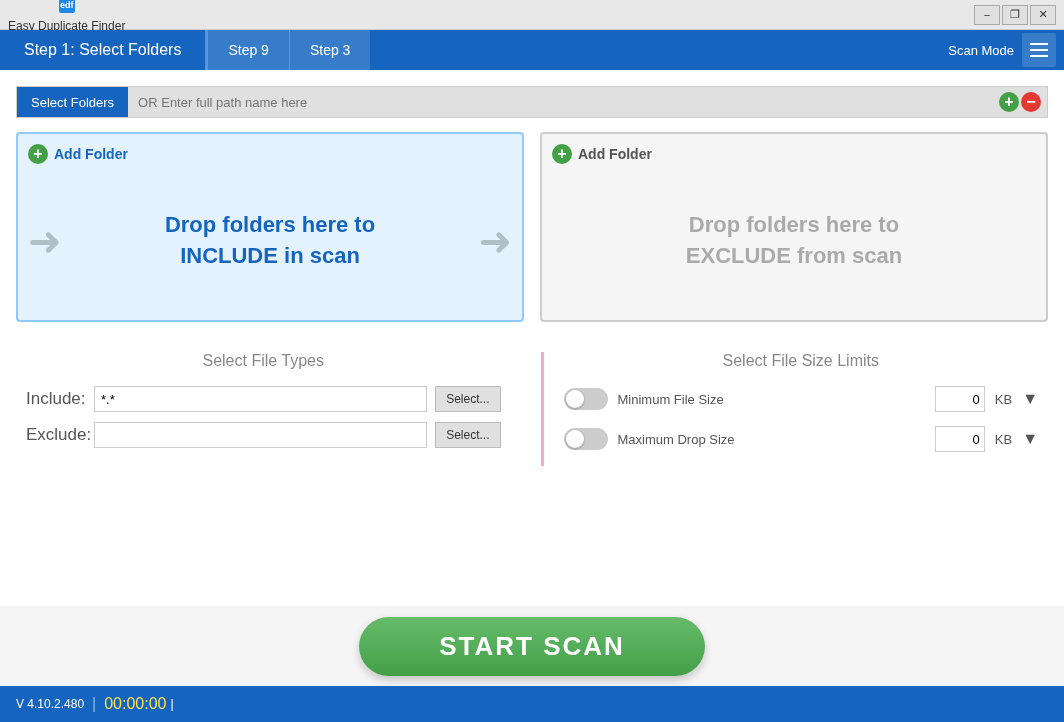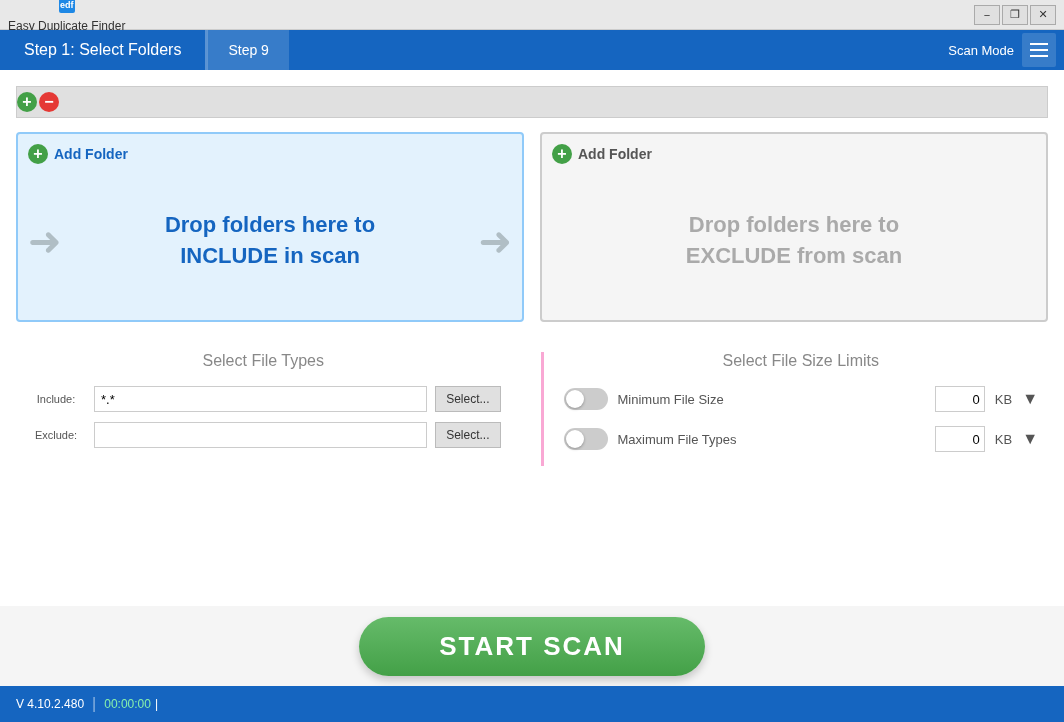--- a/index.html
+++ b/index.html
@@ -187,21 +187,21 @@
     
     .list-actions { display: flex; gap: 12px; justify-content: center; margin-bottom: 16px; }
     .list-action-btn { background: none; border: none; cursor: pointer; display: flex; align-items: center; }
 
     
     .bottom-section { display: flex; gap: 0; padding: 0 10px; }
     .file-types-section { flex: 1; padding-right: 40px; }
     .file-size-section { flex: 1; padding-left: 20px; border-left: 3px solid #f9a8d4; }
     .section-title { font-size: 16px; color: #888; text-align: center; margin-bottom: 16px; font-weight: 400; }
     .form-row { display: flex; align-items: center; margin-bottom: 10px; gap: 8px; }
-    .form-label { width: 60px; font-size: 11px; color: #555; text-align: center; }
+    .form-label { width: 60px; font-size: 17px; color: #555; text-align: left; }
     .form-input {
       flex: 1;
       height: 26px;
       border: 1px solid #ccc;
       padding: 0 6px;
       font-size: 13px;
       background: white;
       outline: none;
     }
     .select-btn {
@@ -231,21 +231,21 @@
       display: flex;
       align-items: center;
       padding: 0 16px;
       position: absolute;
       bottom: 0;
       left: 0;
       right: 0;
     }
     .footer-text { color: white; font-size: 12px; }
     .footer-separator { color: rgba(255,255,255,0.5); margin: 0 8px; }
-    .footer-timer { color: #86efac; font-size: 12px; }
+    .footer-timer { color: #fde047; font-size: 16px; }
     .footer-cursor { color: white; font-size: 12px; margin-left: 4px; }
 
     
     .scan-btn-area {
       position: absolute;
       bottom: 36px;
       left: 0;
       right: 0;
       height: 80px;
       background: #f5f5f5;
@@ -285,34 +285,41 @@
 </div>
 
 <div class="header">
   <div class="steps-area">
     <div class="step-active">
       <span>Step 1: Select Folders</span>
     </div>
     <div class="step-tab">
       <span>Step 9</span>
     </div>
+    <div class="step-tab">
+      <span>Step 3</span>
+    </div>
   </div>
   <div class="header-right">
     <span class="scan-mode-label">Scan Mode</span>
     <button class="hamburger-btn">
       <span></span>
       <span></span>
       <span></span>
     </button>
   </div>
 </div>
 
 <div class="main">
 
   <div class="path-bar">
+    <div class="select-folders-btn">
+      <span>Select Folders</span>
+    </div>
+    <input class="path-input" type="text" placeholder="OR Enter full path name here" style="">
     <div class="path-bar-icons">
       <div class="add-circle">+</div>
       <div class="remove-circle">−</div>
     </div>
   </div>
 
   <div class="drop-zones">
 
     <div class="drop-zone drop-zone-include">
       <div class="add-folder-btn">
@@ -384,21 +391,21 @@
       <div class="section-title">Select File Size Limits</div>
       <div class="size-row">
         <div class="toggle-switch"></div>
         <span class="size-label">Minimum File Size</span>
         <input class="size-input" type="text" value="0" style="">
         <span class="size-unit">KB</span>
         <button class="size-dropdown">▼</button>
       </div>
       <div class="size-row">
         <div class="toggle-switch"></div>
-        <span class="size-label">Maximum File Types</span>
+        <span class="size-label">Maximum Drop Size</span>
         <input class="size-input" type="text" value="0" style="">
         <span class="size-unit">KB</span>
         <button class="size-dropdown">▼</button>
       </div>
     </div>
   </div>
 </div>
 
 <div class="scan-btn-area">
   <button class="start-scan-btn">

